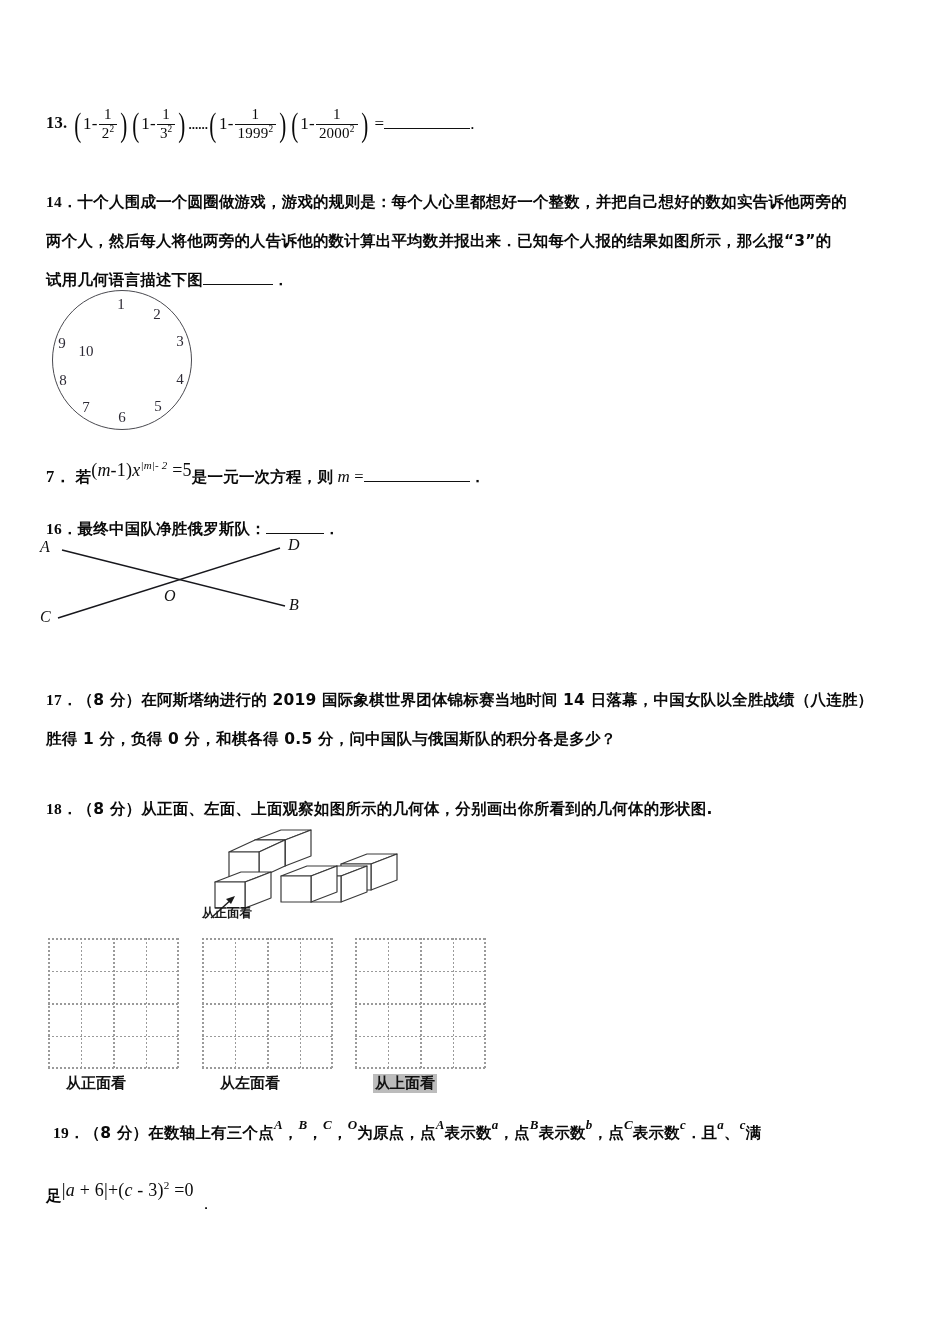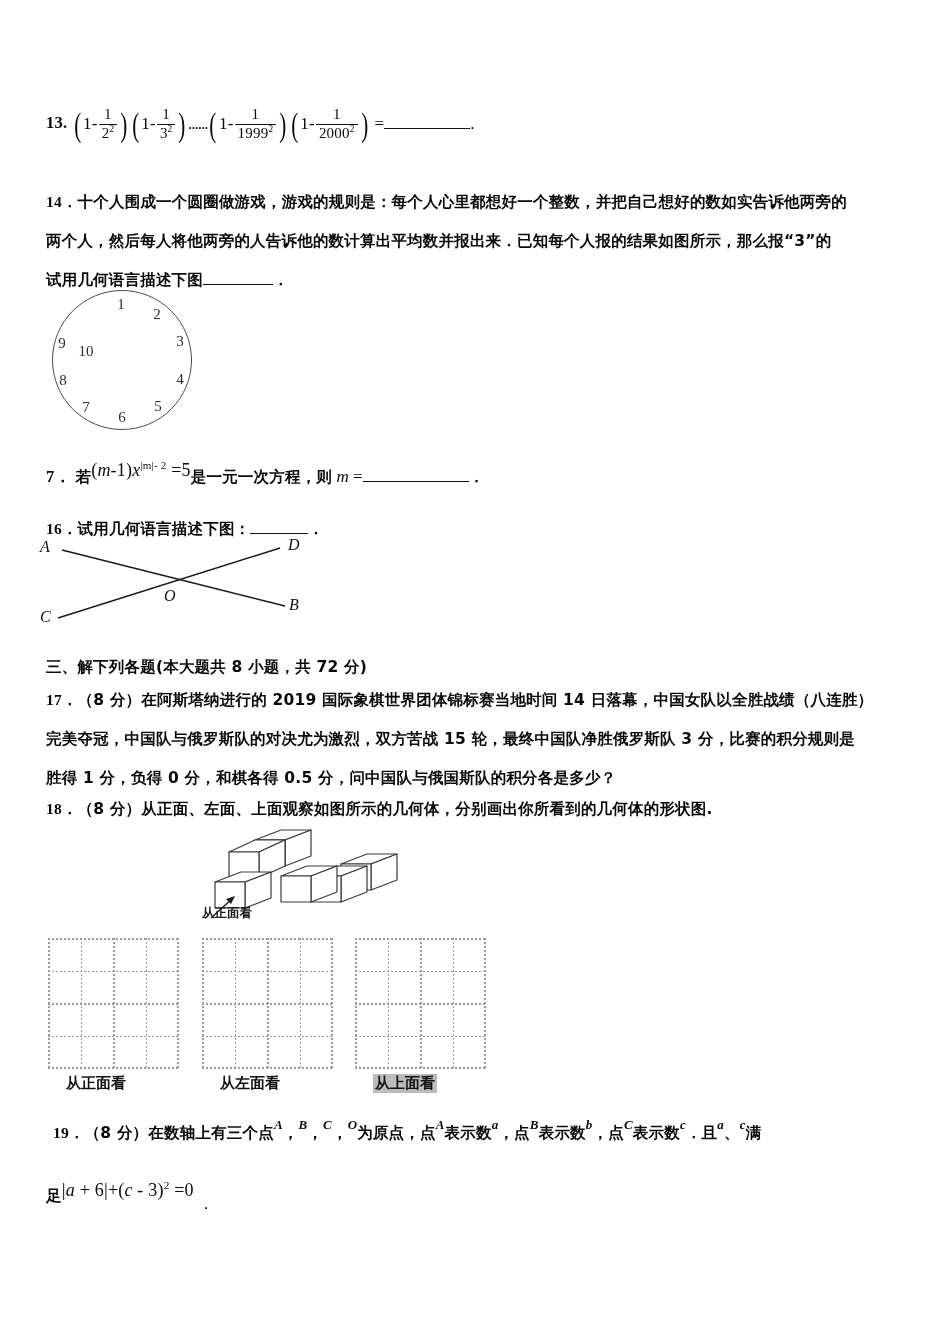--- a/index.html
+++ b/index.html
@@ -86,20 +86,21 @@
     top: -1px;
   }
   sup.sm {
     font-size: 0.62em;
     vertical-align: super;
     line-height: 0;
   }
   .sup-inline {
     font-size: 11px;
     vertical-align: super;
+    font-style: italic;
     font-family: "Liberation Serif", serif;
   }
 
   
   #q13 { left: 46px; top: 104px; }
   #q13 .expr { font-size: 17px; vertical-align: middle; }
 
   
   #q14 {
     left: 46px; top: 182px;
@@ -263,42 +264,38 @@
     <div class="cnum" style="left:16px;  top:57px;">9</div>
     <div class="cnum" style="left:40px;  top:30px;margin-top:35px;">10</div>
   </div>
 
   <div class="q" id="q15">
     <span class="qnum">7．</span>
     <span class="cn">若</span><span style="font-size:18px;position:relative;top:-6px;"><span class="mn">(</span><span class="mi">m</span><span class="mn">-</span><span class="mn">1</span><span class="mn">)</span><span class="mi">x</span><span class="sup-inline">|m|- 2</span> <span class="mn">=5</span></span><span class="cn">是一元一次方程，则</span> <span class="mi" style="font-size:17px;">m</span> <span class="mn">=</span><span class="blank" style="width:106px;height:14px;"></span><span class="cn">．</span>
   </div>
 
   <div class="q cn" id="q16">
-    <span class="qnum">16．</span><span>试用几何语言描述下图：</span><span class="blank" style="width:58px;height:14px;"></span><span>．</span>
+    <span class="qnum">16．</span><span>最终中国队净胜俄罗斯队：</span><span class="blank" style="width:58px;height:14px;"></span><span>．</span>
   </div>
 
   <div id="cross-fig">
     <svg width="330" height="100" viewBox="0 0 330 100">
       <line x1="22" y1="16" x2="245" y2="72" stroke="#17171c" stroke-width="1.5"></line>
       <line x1="18" y1="84" x2="240" y2="14" stroke="#17171c" stroke-width="1.5"></line>
     </svg>
     <span class="lbl" style="left:0px;  top:4px;">A</span>
     <span class="lbl" style="left:248px;top:2px;">D</span>
     <span class="lbl" style="left:124px;top:53px;">O</span>
     <span class="lbl" style="left:249px;top:62px;">B</span>
     <span class="lbl" style="left:0px;  top:74px;">C</span>
   </div>
 
-  <div class="q cn" id="sec3">
-    <span>三、解下列各题(本大题共 8 小题，共 72 分)</span>
-  </div>
 
   <div class="q cn" id="q17">
     <span class="l"><span class="qnum">17．</span><span>（8 分）在阿斯塔纳进行的 2019 国际象棋世界团体锦标赛当地时间 14 日落幕，中国女队以全胜战绩（八连胜）</span></span>
-    <span class="l">完美夺冠，中国队与俄罗斯队的对决尤为激烈，双方苦战 15 轮，最终中国队净胜俄罗斯队 3 分，比赛的积分规则是</span>
     <span class="l">胜得 1 分，负得 0 分，和棋各得 0.5 分，问中国队与俄国斯队的积分各是多少？</span>
   </div>
 
   <div class="q cn" id="q18">
     <span class="qnum">18．</span><span>（8 分）从正面、左面、上面观察如图所示的几何体，分别画出你所看到的几何体的形状图.</span>
   </div>
 
   <div id="cubes-fig">
     <svg width="210" height="112" viewBox="0 0 210 112">
       <g fill="#ffffff" stroke="#3a3a3a" stroke-width="1.2" stroke-linejoin="round">

